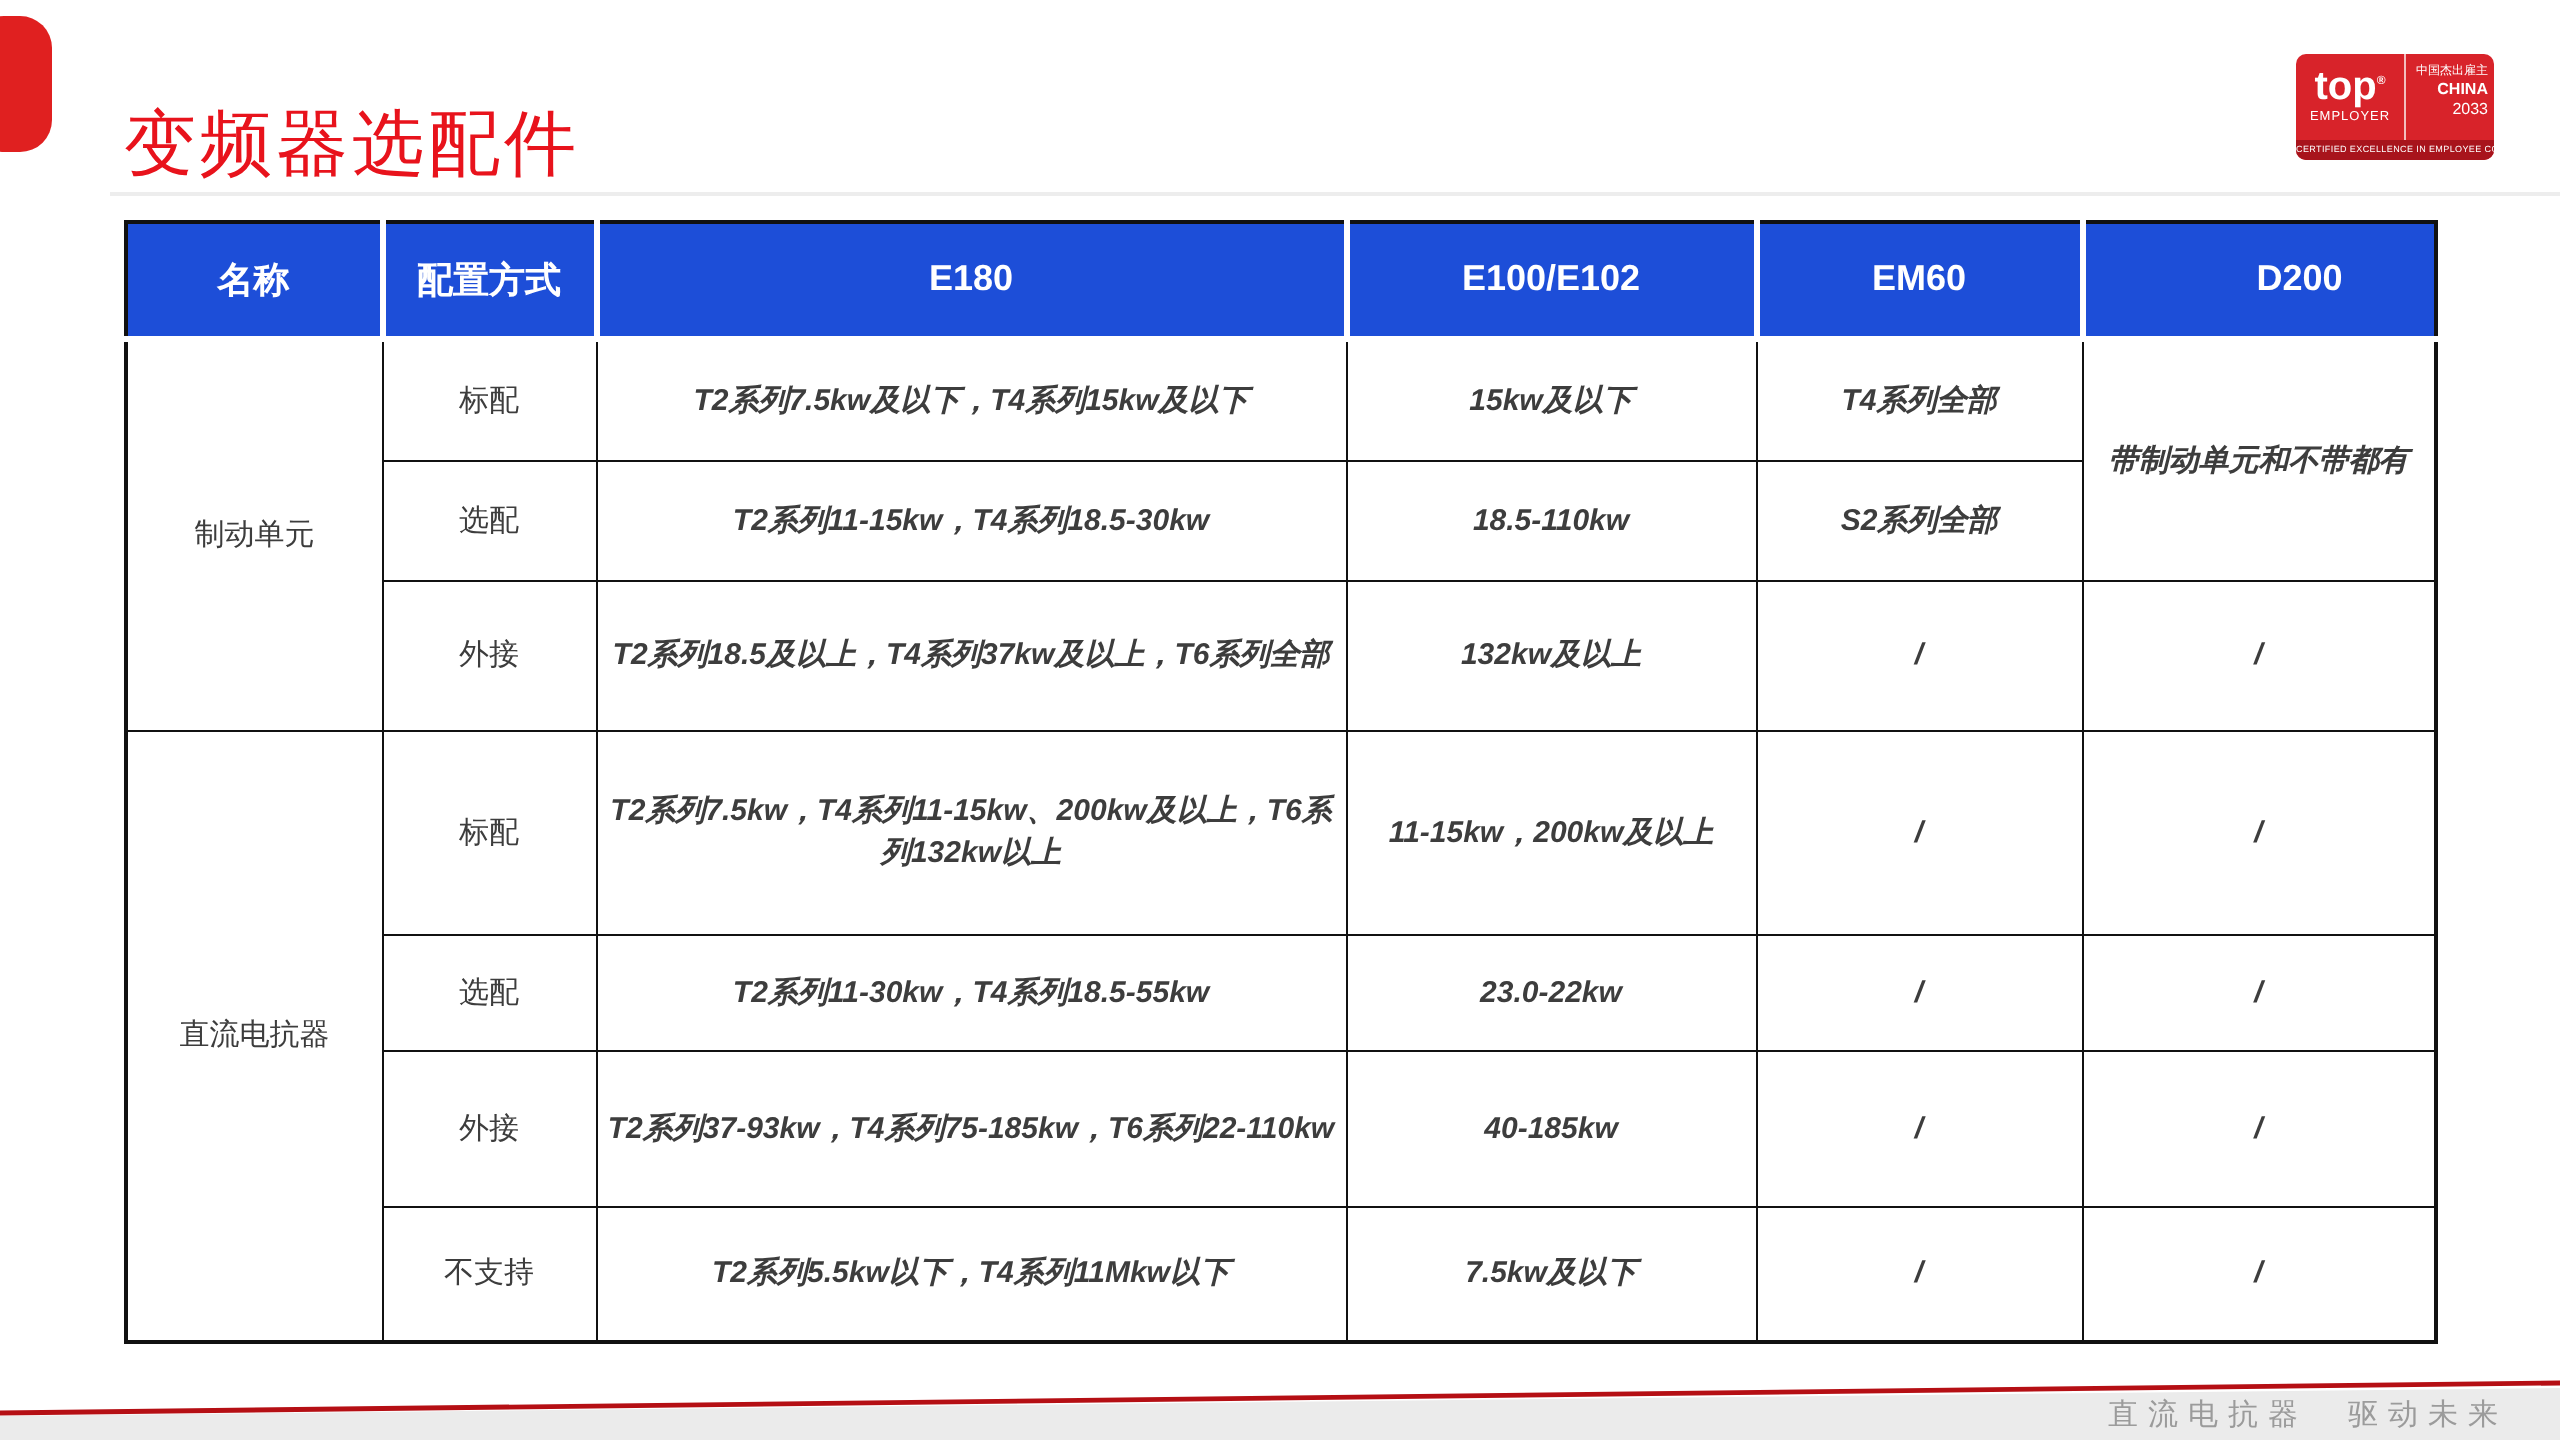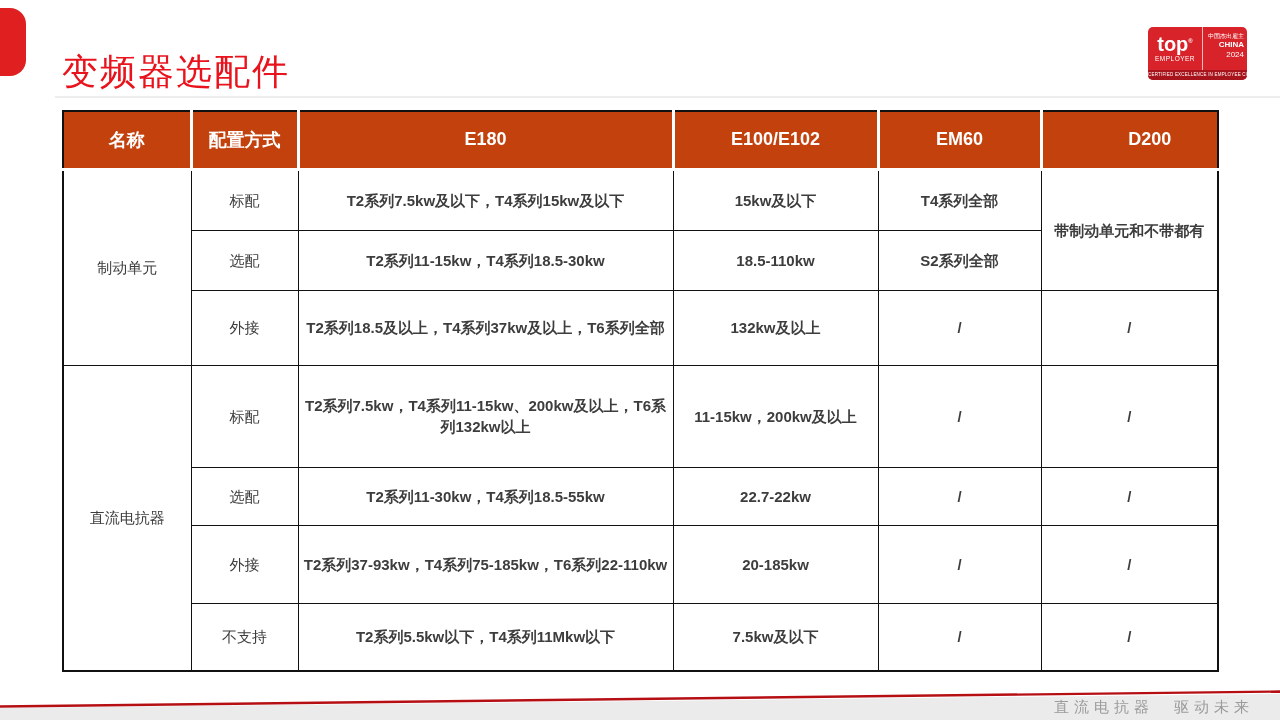--- a/index.html
+++ b/index.html
@@ -29,29 +29,29 @@
   .top-right { flex:1; padding:5px 3px 0 4px; color:#fff;text-align:right; }
   .tr-l1 { font-size:6px; line-height:8px; }
   .tr-l2 { font-size:8px; font-weight:bold; line-height:10px; }
   .tr-l3 { font-size:8px; line-height:10px; }
   .top-strip { height:10px; background:#A8141C; color:#fff; font-size:4.5px; text-align:center;
                line-height:10px; letter-spacing:.2px; white-space:nowrap; overflow:hidden; }
 
   
   table.spec { position:absolute; left:62px; top:110px; width:1155px;
                border-collapse:collapse; table-layout:fixed; border:2px solid #111; }
-  table.spec th { background:#c2410c; color:#ffffff; font-weight:bold; font-size:18px;
+  table.spec th { background:#1d4ed8; color:#ffffff; font-weight:bold; font-size:18px;
                   border-right:3px solid #ffffff; border-bottom:3px solid #ffffff;
                   text-align:center; vertical-align:middle; }
   table.spec th:last-child { border-right:none;padding-left:40px; }
   table.spec td { border:1px solid #111; text-align:center; vertical-align:middle;
                   font-size:15px; color:#3d3d3d; padding:2px 4px; line-height:21px; }
   td.namec { font-size:16px; color:#4a4a4a; }
   td.modec { font-size:16px; color:#4a4a4a;margin-top:21px; }
-  td.datac { font-weight:600; color:#333; }
+  td.datac { font-weight:600; color:#333;font-style:italic; }
   td.vtop  { vertical-align:top; padding-top:8px; }
   tr.hrow  { height:58px; }
   tr.r1 { height:61px; } tr.r2 { height:60px; } tr.r3 { height:75px; }
   tr.r4 { height:102px; } tr.r5 { height:58px; } tr.r6 { height:78px; } tr.r7 { height:68px; }
 
   
   .footer-wedge { position:absolute; left:0; bottom:0; width:1280px; height:30px; }
   .footer-slogan { position:absolute; right:26px; bottom:3px; color:#9b9b9b;
                    font-size:15px; letter-spacing:5px; }
 </style>
@@ -67,21 +67,21 @@
 
   <div class="top-badge">
     <div class="top-badge-main">
       <div class="top-left">
         <div class="top-word"><span>top</span><span class="top-reg">®</span></div>
         <div class="top-employer">EMPLOYER</div>
       </div>
       <div class="top-right">
         <div class="tr-l1">中国杰出雇主</div>
         <div class="tr-l2">CHINA</div>
-        <div class="tr-l3">2024</div>
+        <div class="tr-l3">2033</div>
       </div>
     </div>
     <div class="top-strip">CERTIFIED EXCELLENCE IN EMPLOYEE CONDITIONS</div>
   </div>
 
   <table class="spec">
     <colgroup>
       <col style="width:128px">
         <col style="width:107px">
         <col style="width:375px">
@@ -125,28 +125,28 @@
         <td class="namec" rowspan="4">直流电抗器</td>
         <td class="modec">标配</td>
         <td class="datac">T2系列7.5kw，T4系列11-15kw、200kw及以上，T6系列132kw以上</td>
         <td class="datac">11-15kw，200kw及以上</td>
         <td class="datac">/</td>
         <td class="datac vtop">/</td>
       </tr>
       <tr class="r5">
         <td class="modec">选配</td>
         <td class="datac">T2系列11-30kw，T4系列18.5-55kw</td>
-        <td class="datac">22.7-22kw</td>
+        <td class="datac">23.0-22kw</td>
         <td class="datac">/</td>
         <td class="datac vtop">/</td>
       </tr>
       <tr class="r6">
         <td class="modec">外接</td>
         <td class="datac">T2系列37-93kw，T4系列75-185kw，T6系列22-110kw</td>
-        <td class="datac">20-185kw</td>
+        <td class="datac">40-185kw</td>
         <td class="datac">/</td>
         <td class="datac vtop">/</td>
       </tr>
       <tr class="r7">
         <td class="modec">不支持</td>
         <td class="datac">T2系列5.5kw以下，T4系列11Mkw以下</td>
         <td class="datac">7.5kw及以下</td>
         <td class="datac">/</td>
         <td class="datac vtop">/</td>
       </tr>

